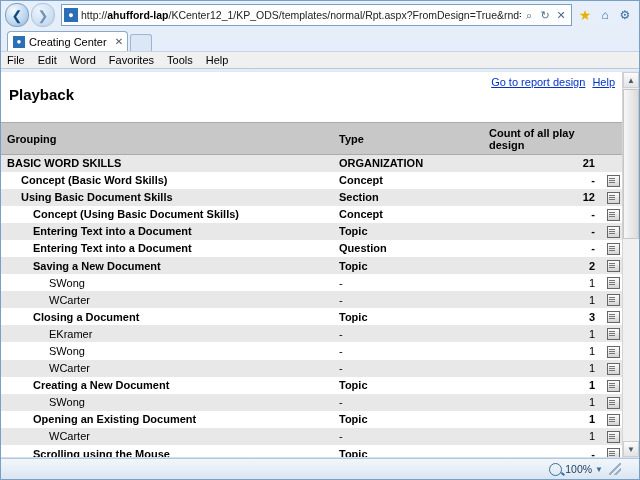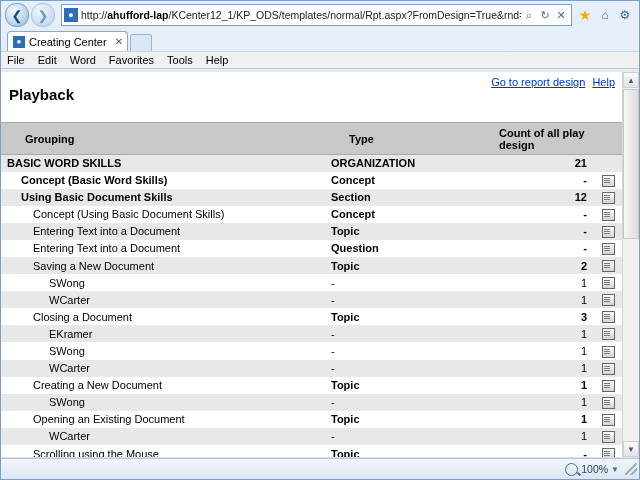--- a/index.html
+++ b/index.html
@@ -185,21 +185,21 @@
     width: 100%;
     border-collapse: collapse;
     margin-top: 19px;
     table-layout: fixed;
   }
   table.report th {
     background: #c8c8c8;
     font-size: 11px;
     font-weight: bold;
     text-align: left;
-    padding: 4px 6px 3px 24px;
+    padding: 4px 6px 3px 6px;
     border-top: 1px solid #aaa;
     border-bottom: 1px solid #aaa;
     color: #000;
     height: 16px;
     box-sizing: border-box;
   }
   table.report td {
     font-size: 11px;
     padding: 2px 6px;
     height: 17px;
@@ -211,21 +211,21 @@
   tr.shade td { background: #e8e8e8; }
   tr.plain td { background: #ffffff; }
   td.c-type { width: 150px; }
   td.c-count { width: 118px; text-align: right; padding-right: 14px; }
   td.c-ico { width: 22px; text-align: center; padding: 0; }
   th.c-type { width: 150px; }
   th.c-count { width: 118px; text-align: right; padding-right: 14px; }
   th.c-ico { width: 22px; }
   .lvl0 { font-weight: bold; padding-left: 6px !important; }
   .lvl1 { font-weight: bold; padding-left: 20px !important; }
-  .lvl2 { font-weight: normal; padding-left: 32px !important; }
+  .lvl2 { font-weight: bold; padding-left: 32px !important; }
   .lvl3 { font-weight: normal; padding-left: 48px !important; margin-left: 20px; }
   .bold { font-weight: bold; }
   .ico-btn {
     display: inline-block;
     width: 11px; height: 10px;
     border: 1px solid #666;
     background: linear-gradient(#fdfdfd, #d3d3d3);
     position: relative;
     vertical-align: middle;
   }
@@ -271,21 +271,21 @@
     left: 0; right: 0; bottom: 0;
     height: 21px;
     background: linear-gradient(#f2f6fb, #dbe6f2);
     border-top: 1px solid #b6c7d9;
     display: flex;
     align-items: center;
     justify-content: flex-end;
     font-size: 10.5px;
     color: #1a3c5e;
     box-sizing: border-box;
-    padding-right: 2px;
+    padding-right: 18px;
   }
   .zoom {
     display: flex;
     align-items: center;
     gap: 3px;
     margin-right: 2px;
   }
   .zoom .mag {
     width: 11px; height: 11px;
     border: 1.5px solid #3a6f9c;

